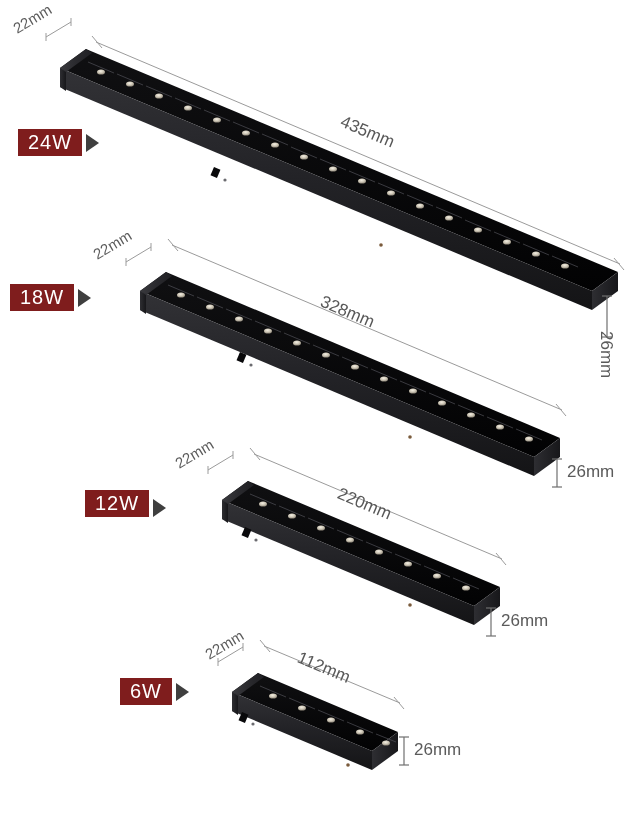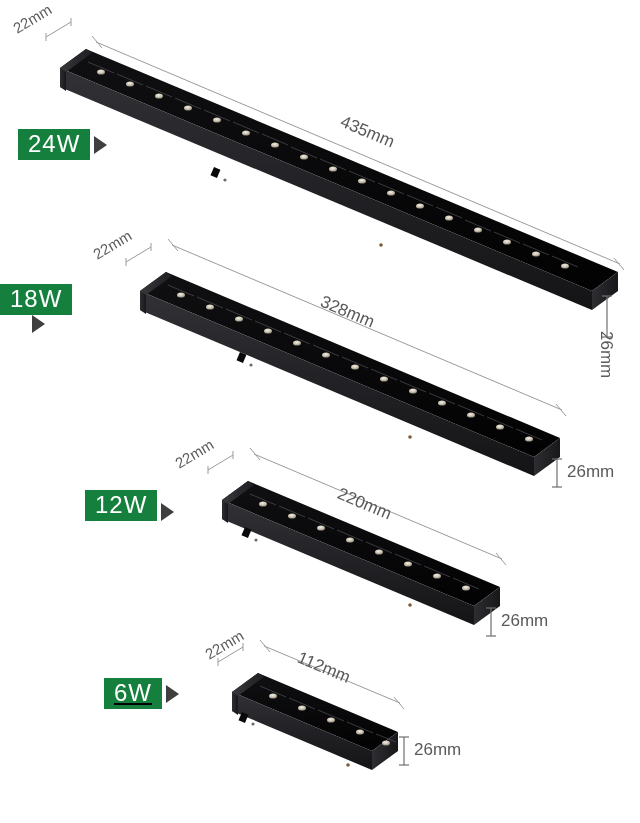--- a/index.html
+++ b/index.html
@@ -8,22 +8,22 @@
     background:#ffffff;
     font-family:"Liberation Sans", sans-serif;
     overflow:hidden;
     position:relative;
   }
   #stage{position:absolute;inset:0;width:640px;height:823px;}
 
   
   .badge-wrap{position:absolute;display:flex;align-items:center;}
   .badge{
-    background:#15803d;color:#ffffff;
-    font-size:24px;letter-spacing:1px;
+    background:#7f1d1d;color:#ffffff;
+    font-size:20px;letter-spacing:1px;
     padding:3px 10px 4px 10px;
     line-height:1;
     font-family:"Liberation Sans", sans-serif;
     white-space:nowrap;
   }
   .badge-arrow{
     width:0;height:0;margin-left:4px;
     border-top:9px solid transparent;
     border-bottom:9px solid transparent;
     border-left:13px solid #3f3f3f;
@@ -283,37 +283,37 @@
   </svg>
 
   <div class="badge-wrap" style="left:18px;top:129px;">
     <span class="badge">24W</span>
     <span class="badge-arrow"></span>
   </div>
   <div class="dim small" style="left:10px;top:22px;transform:rotate(-31deg);transform-origin:left top;">22mm</div>
   <div class="dim len" style="left:345px;top:112px;transform:rotate(22.8deg);transform-origin:left top;">435mm</div>
   <div class="dim" style="left:616px;top:331px;transform:rotate(90deg);transform-origin:left top;">26mm</div>
 
-  <div class="badge-wrap" style="left:0;top:284px;flex-direction:column;">
+  <div class="badge-wrap" style="left:10px;top:284px;">
     <span class="badge">18W</span>
     <span class="badge-arrow"></span>
   </div>
   <div class="dim small" style="left:90px;top:248px;transform:rotate(-31deg);transform-origin:left top;">22mm</div>
   <div class="dim len" style="left:325px;top:292px;transform:rotate(22.8deg);transform-origin:left top;">328mm</div>
   <div class="dim" style="left:567px;top:462px;">26mm</div>
 
   <div class="badge-wrap" style="left:85px;top:490px;align-items:flex-end;">
     <span class="badge">12W</span>
     <span class="badge-arrow"></span>
   </div>
   <div class="dim small" style="left:172px;top:457px;transform:rotate(-31deg);transform-origin:left top;">22mm</div>
   <div class="dim len" style="left:342px;top:484px;transform:rotate(22.8deg);transform-origin:left top;">220mm</div>
   <div class="dim" style="left:501px;top:611px;">26mm</div>
 
-  <div class="badge-wrap" style="left:104px;top:678px;text-decoration:underline;">
+  <div class="badge-wrap" style="left:120px;top:678px;">
     <span class="badge">6W</span>
     <span class="badge-arrow"></span>
   </div>
   <div class="dim small" style="left:202px;top:648px;transform:rotate(-31deg);transform-origin:left top;">22mm</div>
   <div class="dim len" style="left:302px;top:648px;transform:rotate(22.8deg);transform-origin:left top;">112mm</div>
   <div class="dim" style="left:414px;top:740px;">26mm</div>
 
 </div>
 
 </body></html>

